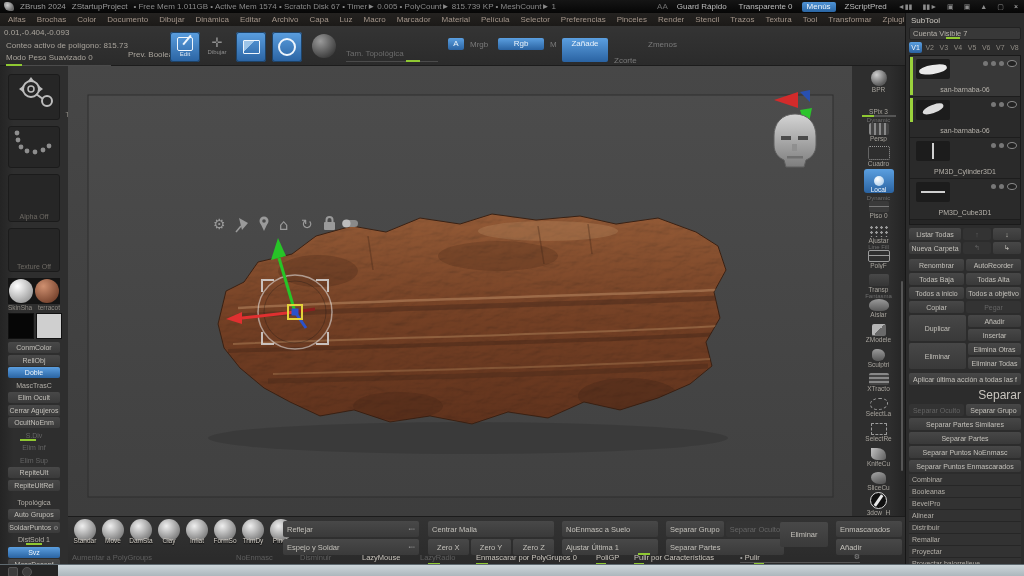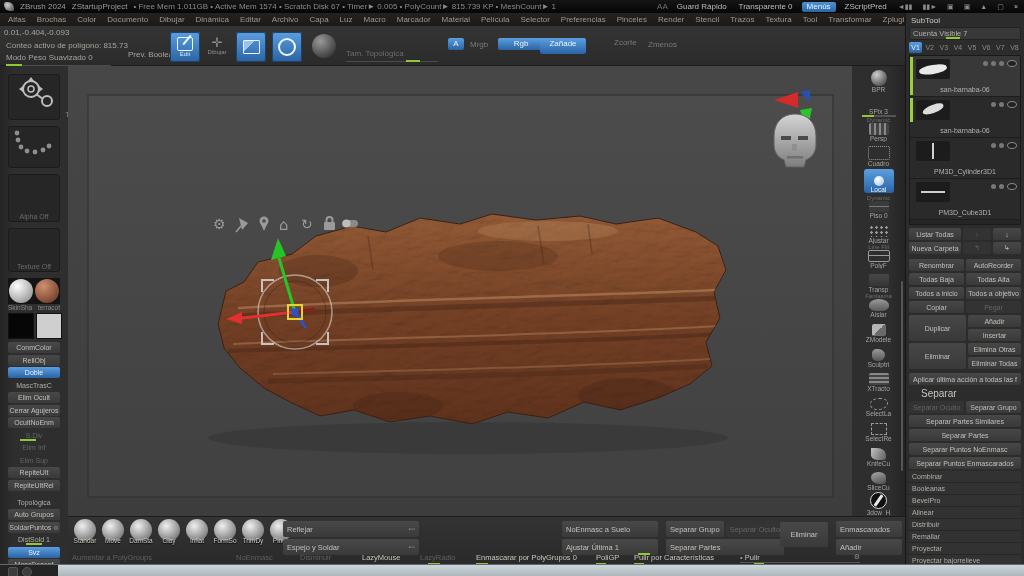--- a/index.html
+++ b/index.html
@@ -94,21 +94,21 @@
   .st-icons b.eye{width:8px;height:5px;border-radius:50%;background:#222;border:1px solid #888;}
   .blob1{position:absolute;left:3px;top:6px;width:28px;height:9px;background:#e9e9e9;border-radius:50% 40% 50% 45%;transform:rotate(-8deg);}
   .blob2{position:absolute;left:6px;top:5px;width:22px;height:8px;background:#dcdcdc;border-radius:55% 45% 50% 50%;transform:rotate(-20deg);}
   .vline{position:absolute;left:16px;top:2px;width:2px;height:16px;background:#cfcfcf;}
   .hline{position:absolute;left:5px;top:9px;width:24px;height:2px;background:#cfcfcf;}
   .rp-btn{background:linear-gradient(#474747,#393939);border-radius:2px;color:#c3c0ba;font-size:7px;
           height:12px;display:flex;align-items:center;justify-content:center;overflow:hidden;white-space:nowrap;padding:0 2px;box-sizing:border-box;}
   .rp-btn.dis{background:#333;color:#646464;}
   .rp-row{display:flex;gap:2px;margin-bottom:2px;}
   .rp-row .rp-btn{flex:1}
-  .rp-sec{color:#c9c5be;font-size:10px;margin:3px 0 2px 12px;}
+  .rp-sec{color:#c9c5be;font-size:12px;margin:3px 0 2px 12px;text-align:right;}
   .rp-flat{background:#323232;border-bottom:1px solid #262626;color:#b3afa8;font-size:7px;height:11px;
            display:flex;align-items:center;padding:0 3px;}
 
   
   #bottomshelf{left:68px;top:516px;width:837px;height:48px;background:linear-gradient(#333,#2a2a2a);
                border-top:1px solid #1c1c1c;box-sizing:border-box;}
   .brush{display:flex;flex-direction:column;align-items:center;width:26px;}
   .brush .ball{width:22px;height:22px;border-radius:50%;background:radial-gradient(circle at 38% 32%,#efefef,#8d8d8d 65%,#5f5f5f);}
   .brush .bl{font-size:6.5px;color:#cfcac2;margin-top:-4px;text-shadow:0 1px 1px #000;}
   .bs-btn{background:linear-gradient(#484848,#3a3a3a);border-radius:2px;color:#c3c0ba;font-size:7.5px;
@@ -206,22 +206,22 @@
       <span class="lab-dim">Tam. Topológica</span><i style="width:14px;left:60px"></i>
     </div>
     <div class="abs slider" style="left:346px;top:26px;width:92px">
       <span class="lab">Ajustar Última 1</span><i style="width:10px;left:46px"></i>
     </div>
 
     <div class="abs mini-blue" style="left:448px;top:12px;width:16px;height:12px;line-height:12px">A</div>
     <div class="abs pill-gray" style="left:470px;top:14px">Mrgb</div>
     <div class="abs mini-blue" style="left:498px;top:12px;width:46px;height:12px;line-height:12px">Rgb</div>
     <div class="abs pill-gray" style="left:550px;top:14px">M</div>
-    <div class="abs mini-blue" style="left:540px;top:12px;width:46px;height:16px;line-height:12px">Zañade</div>
-    <div class="abs pill-gray" style="left:614px;top:12px">Zcorte</div>
+    <div class="abs mini-blue" style="left:562px;top:12px;width:46px;height:24px;line-height:12px">Zañade</div>
+    <div class="abs pill-gray" style="left:614px;top:30px">Zcorte</div>
     <div class="abs pill-gray" style="left:648px;top:14px">Zmenos</div>
     <div class="abs slider" style="left:450px;top:27px;width:86px">
       <span class="lab-dim">Intensidad Rgb</span><i style="width:10px;left:72px"></i>
     </div>
     <div class="abs slider" style="left:548px;top:27px;width:80px">
       <span class="lab-dim">Intensidad Z</span><i style="width:10px;left:64px"></i>
     </div>
 
     <div class="abs slider" style="left:690px;top:10px;width:120px">
       <span class="lab" style="color:#cdc9c2">Punto Focal -100</span><i style="width:12px"></i>
@@ -673,20 +673,28 @@
       <div class="bs-btn" style="margin-bottom:2px">
         <span>Reflejar</span>
           <span class="bs-ado">▪▫▫</span>
       </div>
       <div class="bs-btn">
         <span>Espejo y Soldar</span>
           <span class="bs-ado">▪▫▫</span>
       </div>
     </div>
 
+    <div class="abs" style="left:360px;top:4px;width:126px">
+      <div class="bs-btn" style="margin-bottom:2px">Centrar Malla</div>
+      <div class="row" style="gap:2px">
+        <div class="bs-btn" style="flex:1;justify-content:center">Zero X</div>
+        <div class="bs-btn" style="flex:1;justify-content:center">Zero Y</div>
+        <div class="bs-btn" style="flex:1;justify-content:center">Zero Z</div>
+      </div>
+    </div>
 
     <div class="abs" style="left:494px;top:4px;width:96px">
       <div class="bs-btn" style="margin-bottom:2px">NoEnmasc a Suelo</div>
       <div class="bs-btn" style="position:relative">
         <span>Ajustar Última 1</span>
         <span class="gseg" style="position:absolute;right:8px;bottom:0"></span>
       </div>
     </div>
 
     <div class="abs" style="left:598px;top:4px;width:168px">

